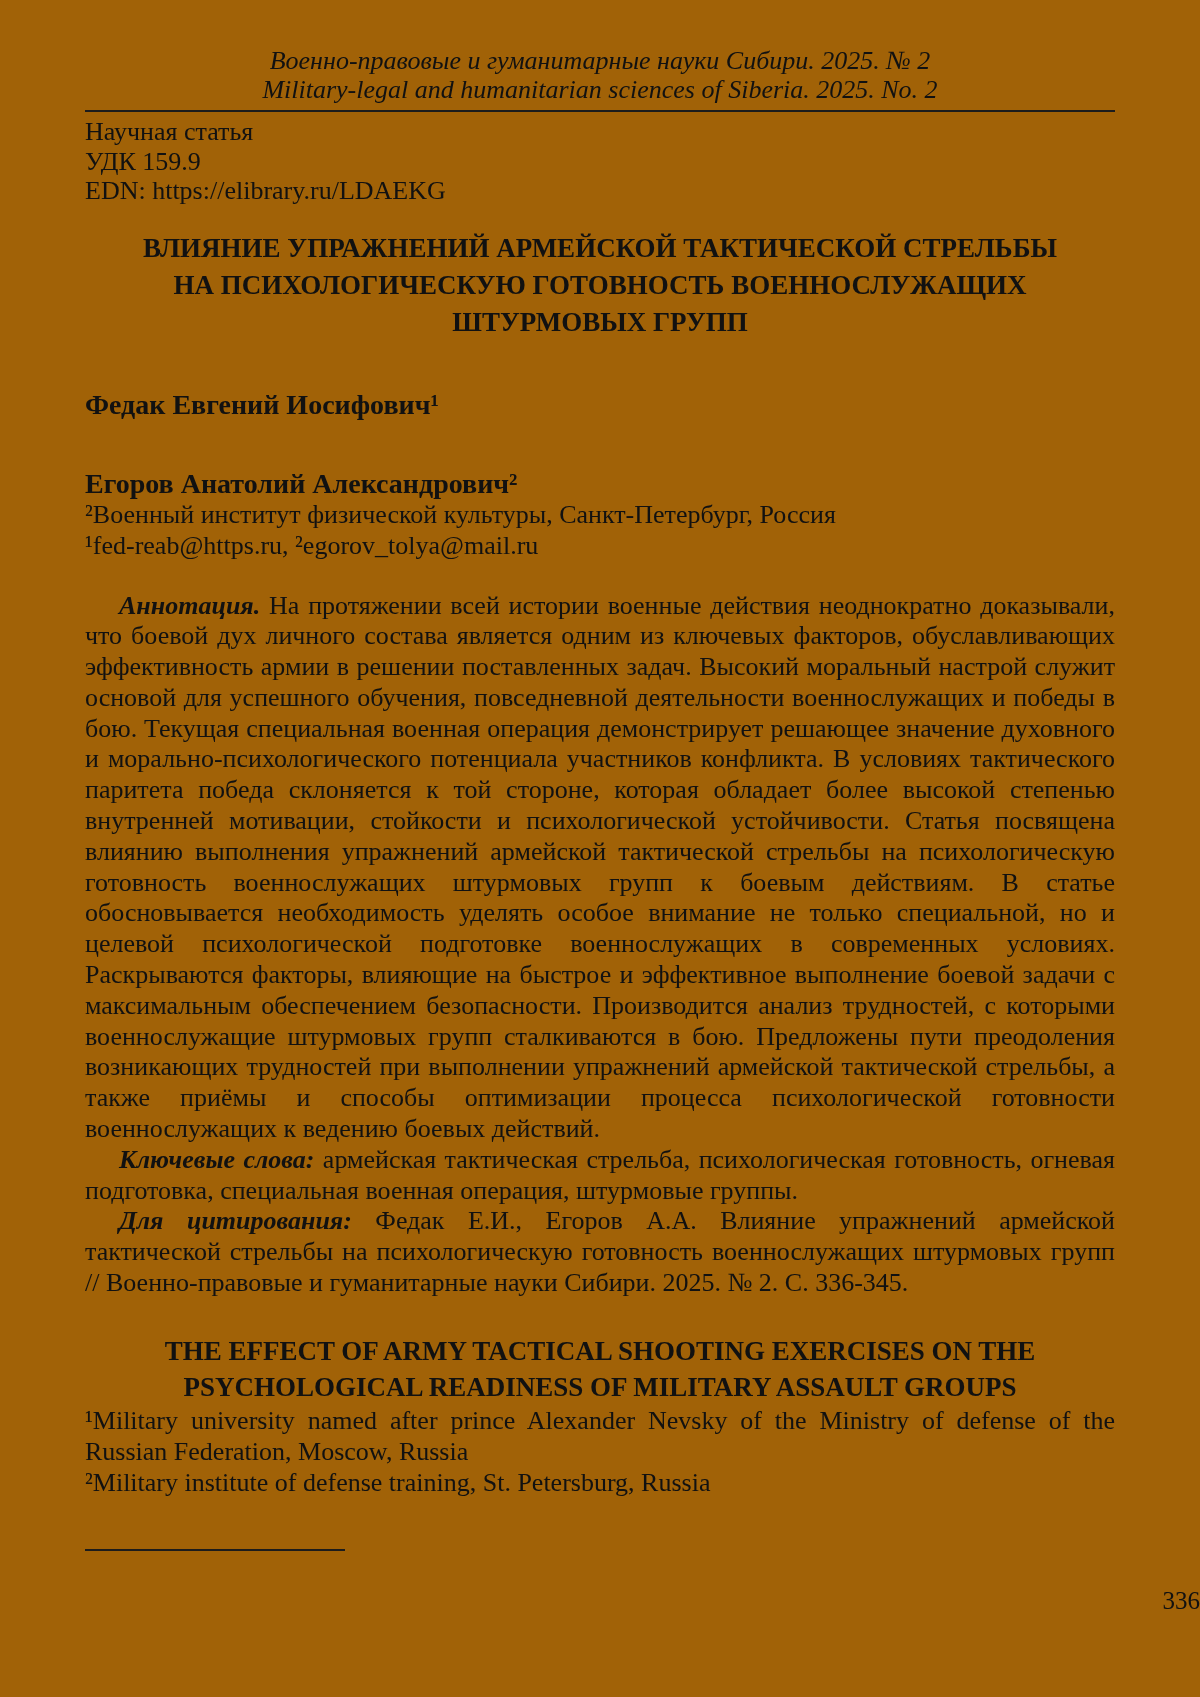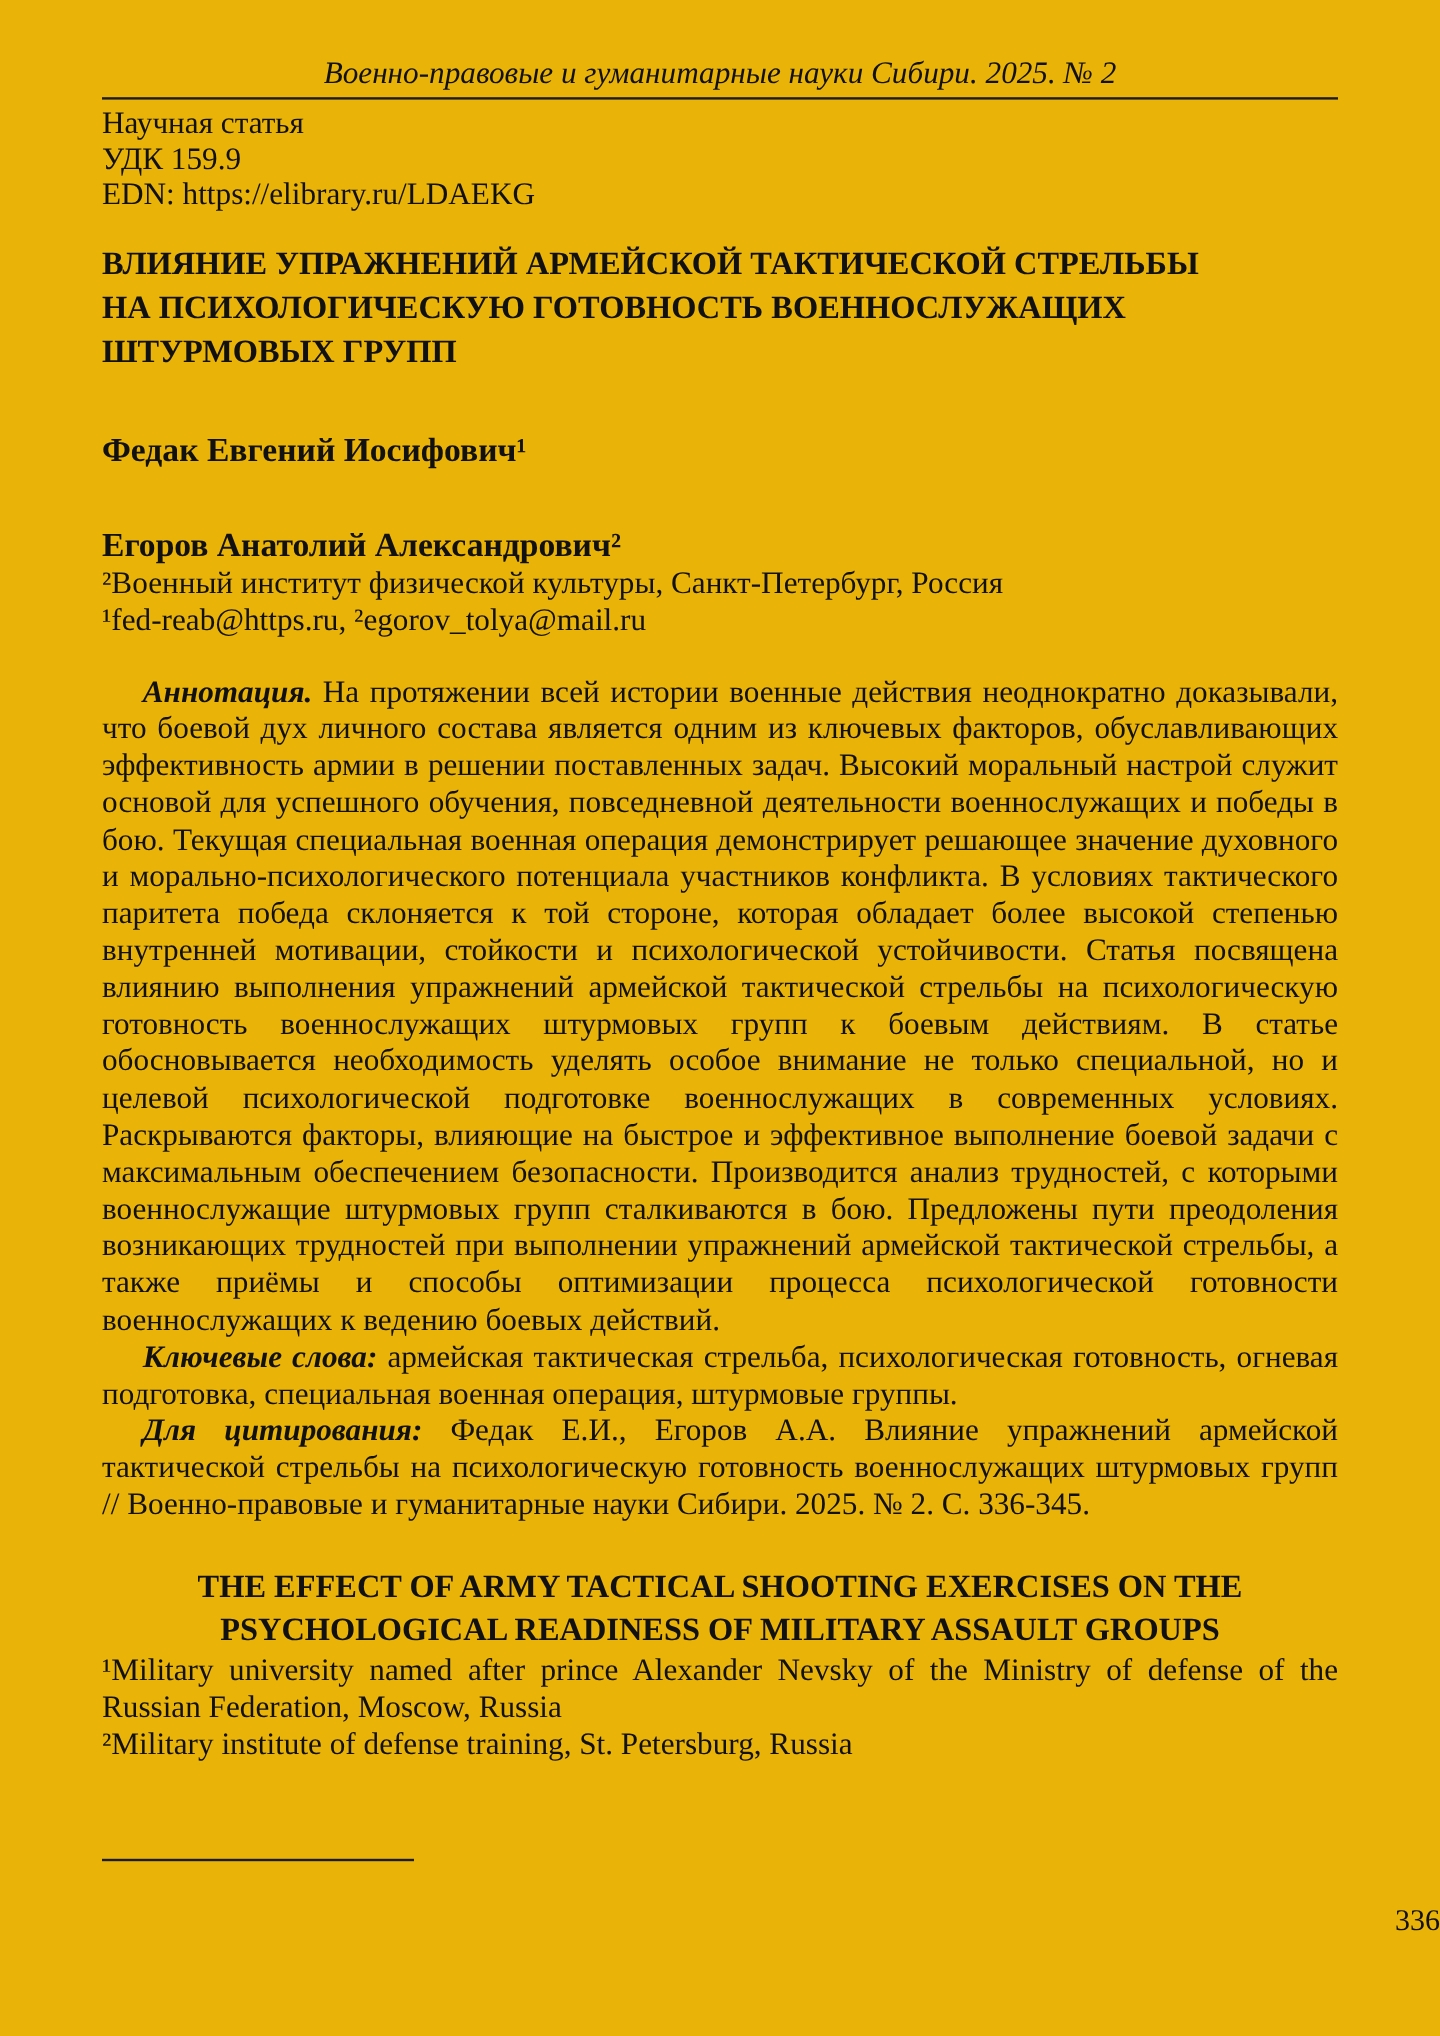--- a/index.html
+++ b/index.html
@@ -5,21 +5,21 @@
   html, body {
     margin: 0;
     padding: 0;
     background: #ffffff;
   }
   .page {
     position: relative;
     width: 1200px;
     height: 1697px;
     margin: 0 auto;
-    background: #eab308;
+    background: #a16207;
     color: #111111;
     font-family: "Liberation Serif", "DejaVu Serif", serif;
     box-sizing: border-box;
     padding: 46px 85px 0 85px;
     overflow: hidden;
   }
   .jh-line {
     text-align: center;
     font-style: italic;
     font-size: 26px;
@@ -30,20 +30,21 @@
     background: #1c1c1c;
     margin-top: 6px;
   }
   .meta {
     margin-top: 5px;
     font-size: 26px;
     line-height: 29.5px;
   }
   .title-ru {
     margin: 24px 0 0 0;
+    text-align: center;
     font-weight: bold;
     font-size: 27px;
     line-height: 37px;
     white-space: pre-line;
   }
   .authors-block {
     margin-top: 22px;
   }
   .author-line {
     font-weight: bold;
@@ -118,20 +119,21 @@
     line-height: 29px;
   }
 </style>
 </head>
 <body>
 
 <div class="page">
 
   <header>
     <div class="jh-line">Военно-правовые и гуманитарные науки Сибири. 2025. № 2</div>
+    <div class="jh-line">Military-legal and humanitarian sciences of Siberia. 2025. No. 2</div>
     <div class="header-rule"></div>
   </header>
 
   <section class="meta">
     <div>Научная статья</div>
     <div>УДК 159.9</div>
     <div>EDN: https://elibrary.ru/LDAEKG</div>
   </section>
 
   <h1 class="title-ru">ВЛИЯНИЕ УПРАЖНЕНИЙ АРМЕЙСКОЙ ТАКТИЧЕСКОЙ СТРЕЛЬБЫ

